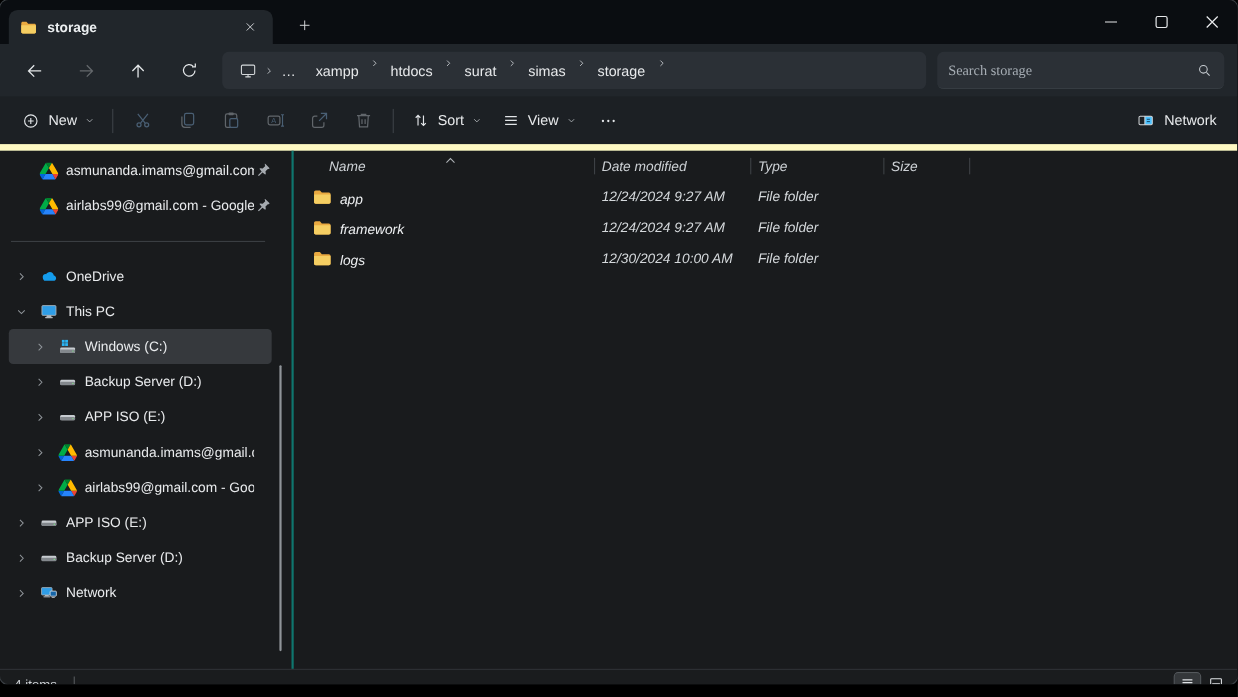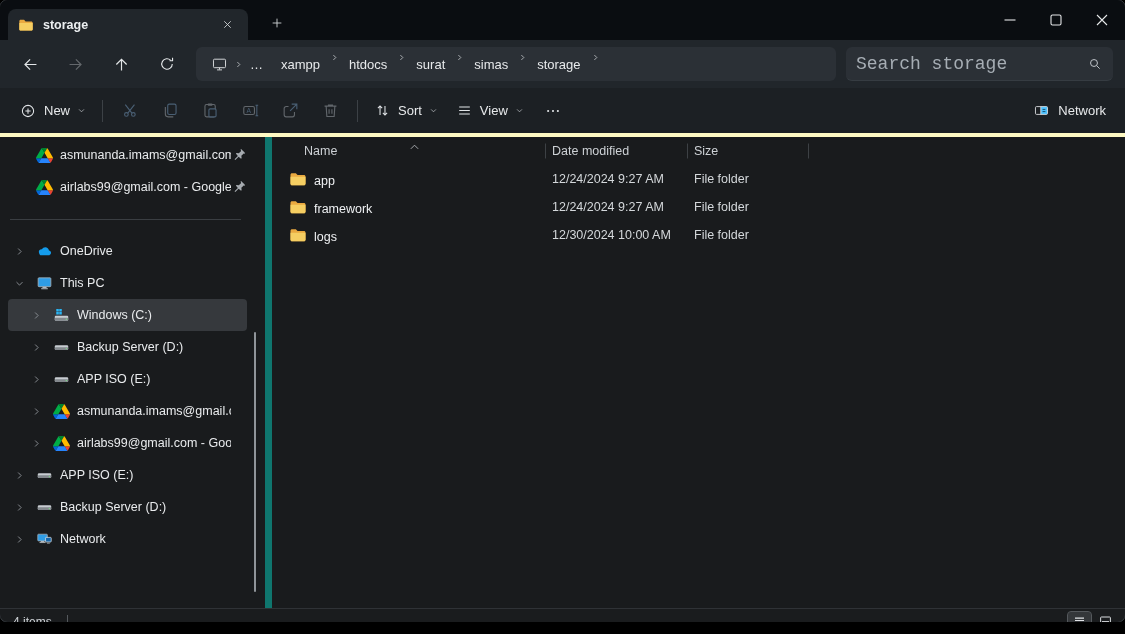--- a/index.html
+++ b/index.html
@@ -23,25 +23,25 @@
   .nav-btn{ width:38px; height:34px; display:flex; align-items:center; justify-content:center; border-radius:5px; margin-right:9px; }
   .breadcrumb{ height:34px; flex:0 0 640px; background:#2b3036; border-radius:6px; display:flex;
     align-items:center; padding:0 8px; margin-left:2px; }
   .crumb-root{ width:30px; height:28px; display:flex; align-items:center; justify-content:center; border-radius:4px; }
   .crumb-overflow{ width:28px; text-align:center; color:#e4e6e8; font-size:13px; letter-spacing:1px; }
   .crumb{ color:#e7e9eb; font-size:13px; padding:4px 10px; border-radius:4px; cursor:default; }
   .crumb-chev-wrap svg{ display:block; }
   .search{ height:34px; flex:1; margin-left:10px; background:#2b3036; border-radius:6px;
     border:none; border-bottom:1px solid #363c42; display:flex; align-items:center; padding:0 10px; }
   .search input{ flex:1; background:transparent; border:none; outline:none; color:#cfd4d9;
-    font-size:18px; font-family:Liberation Mono, monospace; }
+    font-size:13px; font-family:Liberation Serif, serif; }
   .search input::placeholder{ color:#a6adb4; }
 
   
-  .toolbar{ height:49px; background:#1c2024; border-bottom:4px solid #fef9c3; display:flex; align-items:center; padding:0 10px; }
+  .toolbar{ height:49px; background:#1c2024; border-bottom:6px solid #fef9c3; display:flex; align-items:center; padding:0 10px; }
   .tb-btn{ display:flex; align-items:center; gap:7px; padding:7px 9px; border-radius:5px; color:#e7e9eb; font-size:13px; }
   .tb-iconbtn{ width:40px; height:36px; display:flex; align-items:center; justify-content:center; border-radius:5px; opacity:.55; }
   .tb-sep{ width:1px; height:22px; background:#3c4146; margin:0 7px; }
   .tb-spacer{ flex:1; }
   .chev-small svg{ display:block; }
 
   
   .content{ display:flex; height:471px; }
   .sidebar{ width:265px; position:relative; padding-top:2px; flex:none; }
   .sb-row{ height:32px; display:flex; align-items:center; margin:0 18px 0 8px; border-radius:4px; position:relative; }
@@ -53,21 +53,21 @@
   .sb-chevron svg.down{ transform:rotate(90deg); }
   .sb-icon{ width:20px; height:20px; display:flex; align-items:center; justify-content:center; flex:none; }
   .sb-icon svg{ width:17px; height:17px; }
   .sb-label{ margin-left:6px; font-size:12.5px; color:#e9ebed; white-space:nowrap; overflow:hidden; flex:1; }
   .sb-pin{ width:16px; flex:none; display:flex; align-items:center; justify-content:center; }
   .sb-pin svg{ width:14px; height:14px; }
   .sb-divider-row{ height:32px; display:flex; align-items:center; }
   .sb-divider-line{ height:1px; background:#3a3e42; width:231px; margin-left:10px; }
   .sb-scrollthumb{ position:absolute; left:254px; top:195px; width:2px; height:260px; background:#8f9499; border-radius:1px; }
 
-  .main{ flex:1; border-left:7px solid #0f766e; position:relative; }
+  .main{ flex:1; border-left:2px solid #0f766e; position:relative;font-style:italic; }
   .files-header,.file-row{ display:grid; grid-template-columns:274px 142px 121px 78px 1fr; height:28px; align-items:center; }
   .files-header{ position:relative; }
   .hcell{ position:relative; color:#cdd1d5; font-size:12.5px; padding-left:6px; height:100%; display:flex; align-items:center; }
   .hcell.first{ padding-left:32px; }
   .hcell::after{ content:""; position:absolute; right:0; top:50%; transform:translateY(-50%);
     width:1px; height:15px; background:#3d4145; }
   .sort-caret{ position:absolute; left:137px; top:0px; }
   .file-row{ color:#e9ebed; }
   .cell{ font-size:12.5px; color:#d4d8db; padding-left:6px; white-space:nowrap; overflow:hidden; }
   .cell.name{ display:flex; align-items:flex-end; padding-left:17px; color:#eef0f2; }
@@ -516,20 +516,21 @@
     </div>
     <div class="main">
       <div class="files-header">
         <span class="sort-caret">
           <svg width="11" height="8" viewBox="0 0 24 14">
               <path d="M4 11 12 3l8 8" fill="none" stroke="#b0b4b8" stroke-width="2"></path>
             </svg>
         </span>
         <span class="hcell first">Name</span>
         <span class="hcell">Date modified</span>
+        <span class="hcell">Type</span>
         <span class="hcell">Size</span>
         <span></span>
       </div>
       <div>
           <div class="file-row">
     <span class="cell name">
       <span class="f-icon">
                 <svg viewBox="0 0 24 24">
     <path d="M2 6.2c0-1.1.9-2 2-2h5.1l2.3 2.6H20c1.1 0 2 .9 2 2v9.4c0 1.1-.9 2-2 2H4c-1.1 0-2-.9-2-2z" fill="#e9a940"></path>
     <path d="M2 9.1h20v9.1c0 1.1-.9 2-2 2H4c-1.1 0-2-.9-2-2z" fill="#f5ce62"></path>

